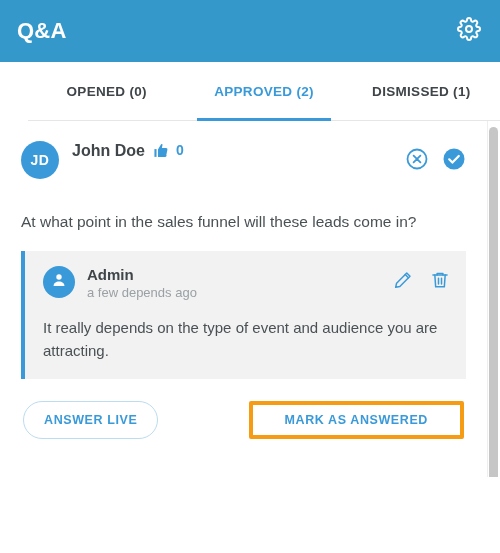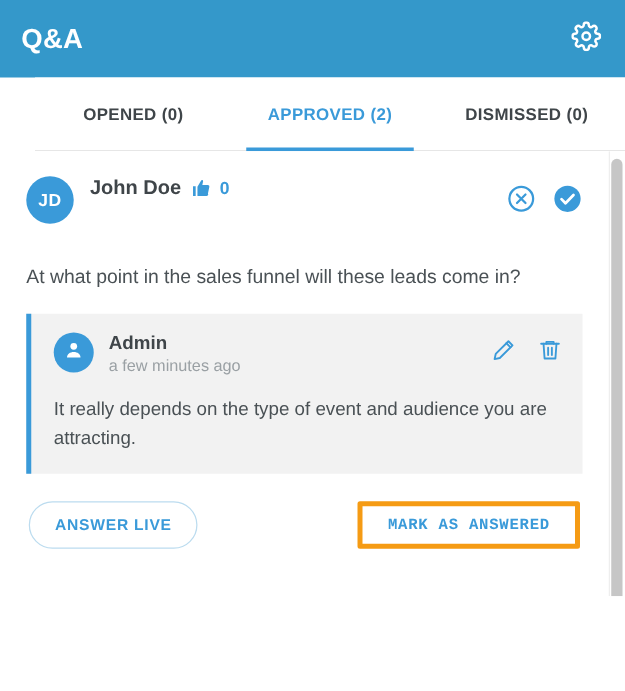--- a/index.html
+++ b/index.html
@@ -298,22 +298,21 @@
     text-align: center;
   }
   .btn-answer-live {
     border: 1px solid #bcdcef;
     border-radius: 19px;
     padding: 11px 20px;
   }
   .btn-mark-answered {
     border: 4px solid #f59b14;
     border-radius: 2px;
-    padding: 8px 20px;
-    font-family: Liberation Mono, monospace;
+    padding: 8px 32px;
   }
 </style>
 </head>
 <body>
 
 <div class="app">
 
   <div class="header">
     <div class="header-title">Q&amp;A</div>
     <div class="gear-btn">
@@ -322,21 +321,21 @@
           <circle cx="12" cy="12" r="3"></circle>
           <path d="M19.4 15a1.65 1.65 0 0 0 .33 1.82l.06.06a2 2 0 1 1-2.83 2.83l-.06-.06a1.65 1.65 0 0 0-1.82-.33 1.65 1.65 0 0 0-1 1.51V21a2 2 0 0 1-4 0v-.09A1.65 1.65 0 0 0 9 19.4a1.65 1.65 0 0 0-1.82.33l-.06.06a2 2 0 1 1-2.83-2.83l.06-.06a1.65 1.65 0 0 0 .33-1.82 1.65 1.65 0 0 0-1.51-1H3a2 2 0 0 1 0-4h.09A1.65 1.65 0 0 0 4.6 9a1.65 1.65 0 0 0-.33-1.82l-.06-.06a2 2 0 1 1 2.83-2.83l.06.06A1.65 1.65 0 0 0 9 4.6a1.65 1.65 0 0 0 1-1.51V3a2 2 0 0 1 4 0v.09a1.65 1.65 0 0 0 1 1.51 1.65 1.65 0 0 0 1.82-.33l.06-.06a2 2 0 1 1 2.83 2.83l-.06.06a1.65 1.65 0 0 0-.33 1.82V9a1.65 1.65 0 0 0 1.51 1H21a2 2 0 0 1 0 4h-.09a1.65 1.65 0 0 0-1.51 1z"></path>
         </svg>
       </span>
     </div>
   </div>
 
   <div class="tabs">
     <div class="tab">OPENED (0)</div>
     <div class="tab active">APPROVED (2)</div>
-    <div class="tab">DISMISSED (0)</div>
+    <div class="tab">DISMISSED (1)</div>
   </div>
 
 
   <div class="scroll-area">
     <div class="scroll-inner">
 
       <div class="card">
 
         <div class="q-head">
           <div class="avatar">JD</div>
@@ -377,21 +376,21 @@
             <div class="a-avatar">
               <span>
                 <svg width="18" height="18" viewBox="0 0 24 24" fill="#ffffff">
                   <circle cx="12" cy="8" r="3.6"></circle>
                   <path d="M4.8 20c0-3.8 3.2-6 7.2-6s7.2 2.2 7.2 6z"></path>
                 </svg>
               </span>
             </div>
             <div class="a-meta">
               <div class="a-name">Admin</div>
-              <div class="a-time">a few minutes ago</div>
+              <div class="a-time">a few depends ago</div>
             </div>
             <div class="a-actions">
               <span class="icon-btn">
                 <svg width="20" height="20" viewBox="0 0 24 24" fill="none" stroke="#3a9ad9" stroke-width="1.8" stroke-linecap="round" stroke-linejoin="round">
                   <path d="M16.5 3.6l3.9 3.9L8.2 19.7l-5 1.1 1.1-5z"></path>
                   <path d="M14.6 5.5l3.9 3.9"></path>
                 </svg>
               </span>
               <span class="icon-btn">
                 <svg width="20" height="20" viewBox="0 0 24 24" fill="none" stroke="#3a9ad9" stroke-width="1.8" stroke-linecap="round" stroke-linejoin="round">

